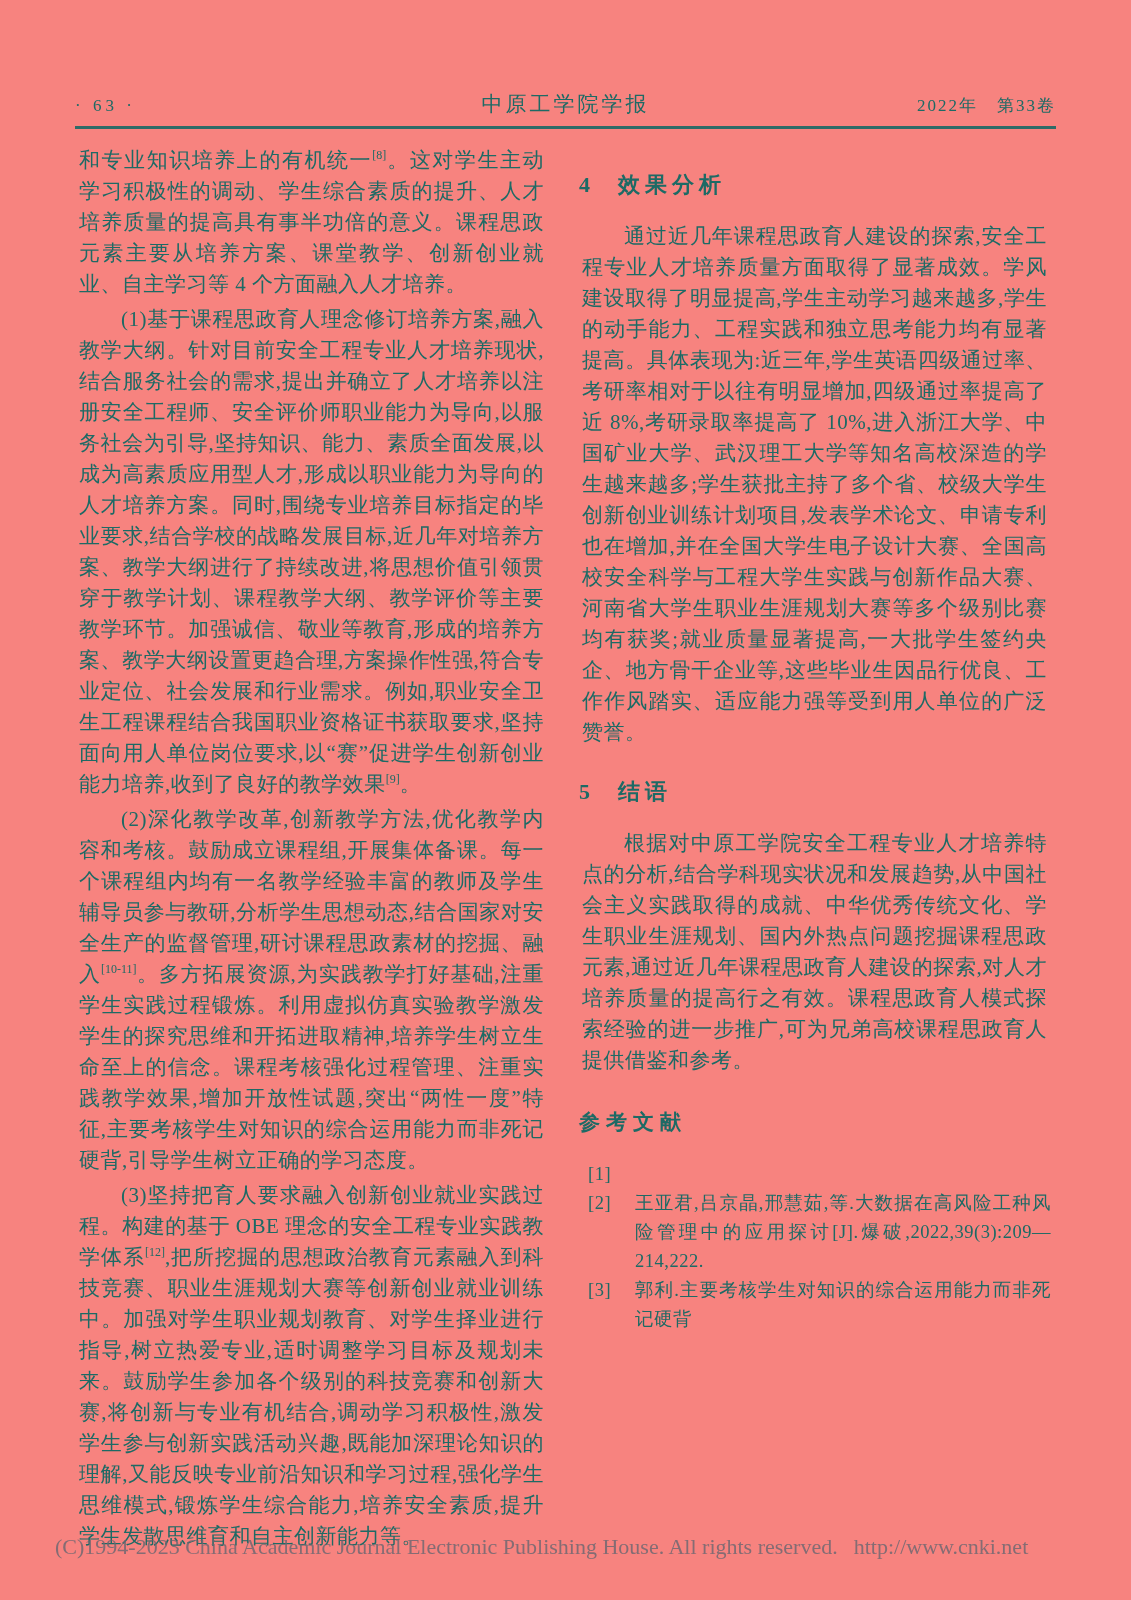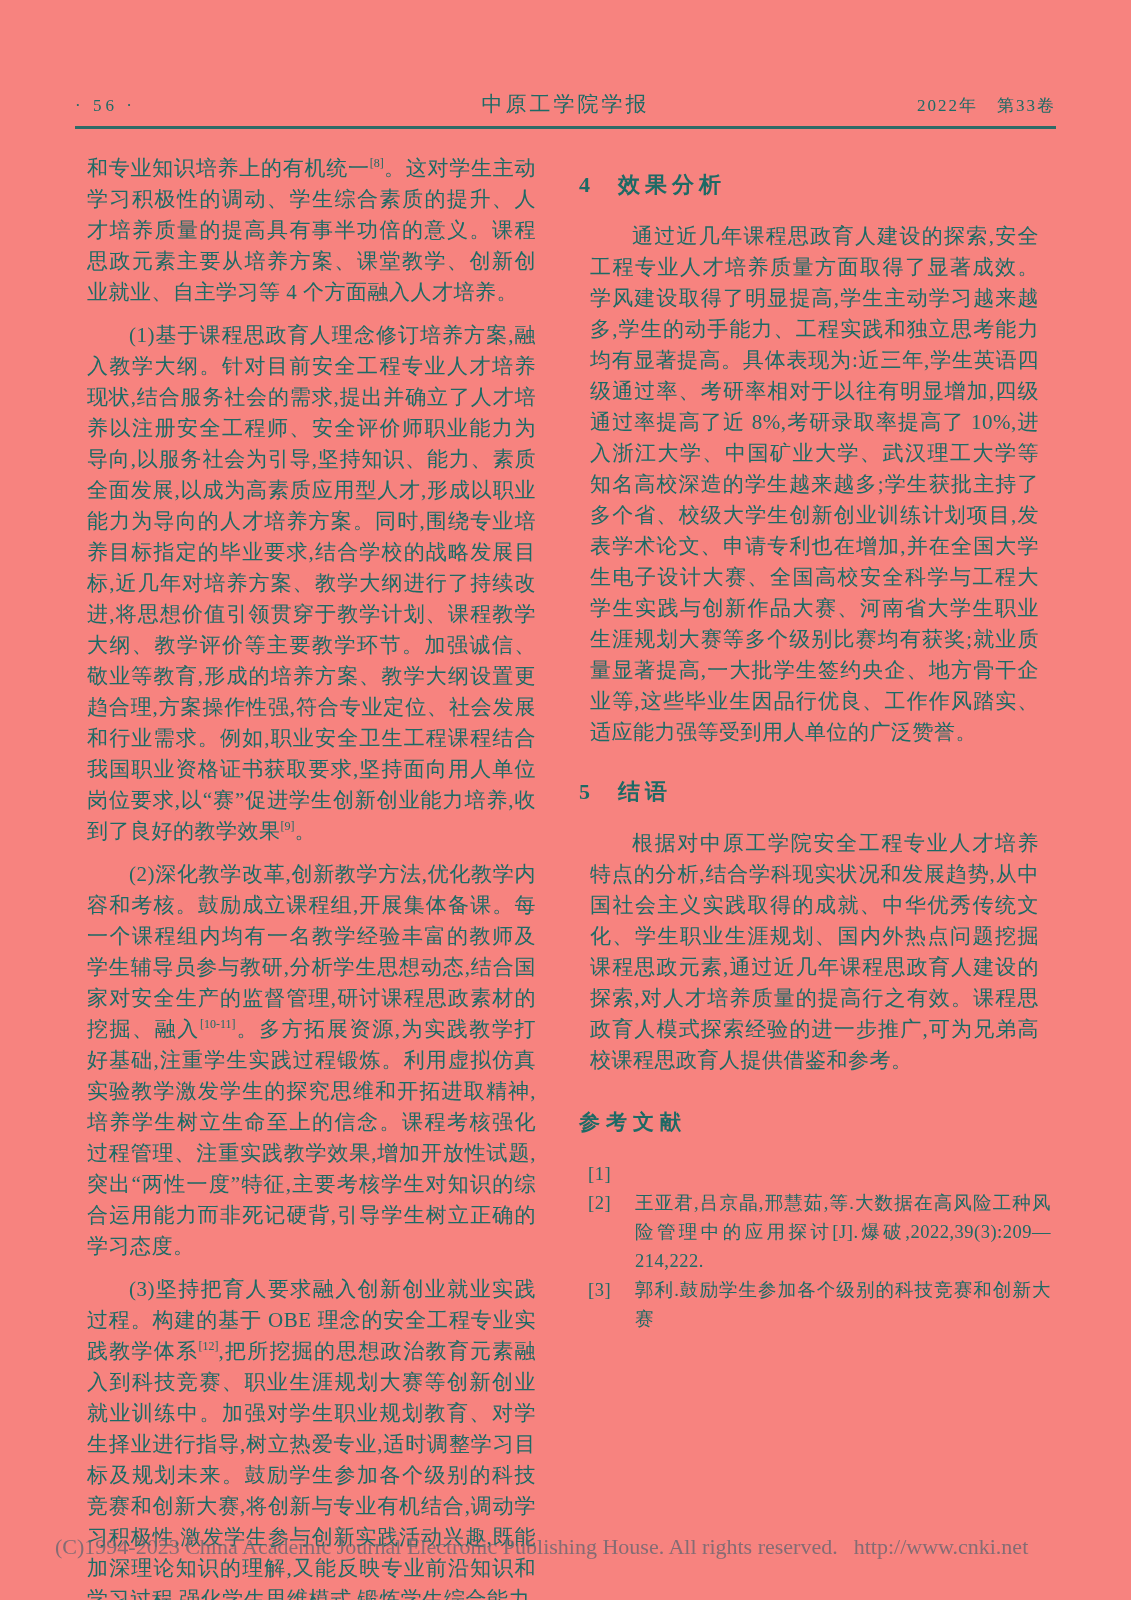--- a/index.html
+++ b/index.html
@@ -34,21 +34,21 @@
     margin-top: 8px;
   }
   
   .columns {
     display: flex;
     gap: 30px;
     margin-top: 12px;
   }
   .col { width: 473px; }
   .para {
-    margin: 12px;
+    margin: 4px;
     font-size: 21px;
     line-height: 31px;
     text-align: justify;
     text-indent: 2em;
     letter-spacing: 0.5px;
   }
   .para.no-indent { text-indent: 0; }
   sup { font-size: 12px; line-height: 0; letter-spacing: 0; }
   
   .sec {
@@ -89,21 +89,21 @@
     gap: 16px;
     white-space: nowrap;
   }
 </style>
 </head>
 <body>
 
 <div class="page">
 
   <header class="head">
-    <span class="pageno">· 56 ·</span>
+    <span class="pageno">· 63 ·</span>
     <span class="journal">中原工学院学报</span>
     <span class="issue">2022年　第33卷</span>
   </header>
 
   <div class="rule"></div>
 
   <main class="columns">
 
     <section class="col">
       <p class="para no-indent">和专业知识培养上的有机统一<sup>[8]</sup>。这对学生主动学习积极性的调动、学生综合素质的提升、人才培养质量的提高具有事半功倍的意义。课程思政元素主要从培养方案、课堂教学、创新创业就业、自主学习等 4 个方面融入人才培养。</p>
@@ -130,21 +130,21 @@
       <ol class="refs">
         <li class="ref">
           <span class="ref-marker">[1]</span>
         </li>
         <li class="ref">
           <span class="ref-marker">[2]</span>
           <span class="ref-text">王亚君,吕京晶,邢慧茹,等.大数据在高风险工种风险管理中的应用探讨[J].爆破,2022,39(3):209—214,222.</span>
         </li>
         <li class="ref">
           <span class="ref-marker">[3]</span>
-          <span class="ref-text">郭利.鼓励学生参加各个级别的科技竞赛和创新大赛</span>
+          <span class="ref-text">郭利.主要考核学生对知识的综合运用能力而非死记硬背</span>
         </li>
       </ol>
     </section>
 
   </main>
 
   <footer class="foot">
     <span>(C)1994-2023 China Academic Journal Electronic Publishing House. All rights reserved.</span>
     <span>http://www.cnki.net</span>
   </footer>

